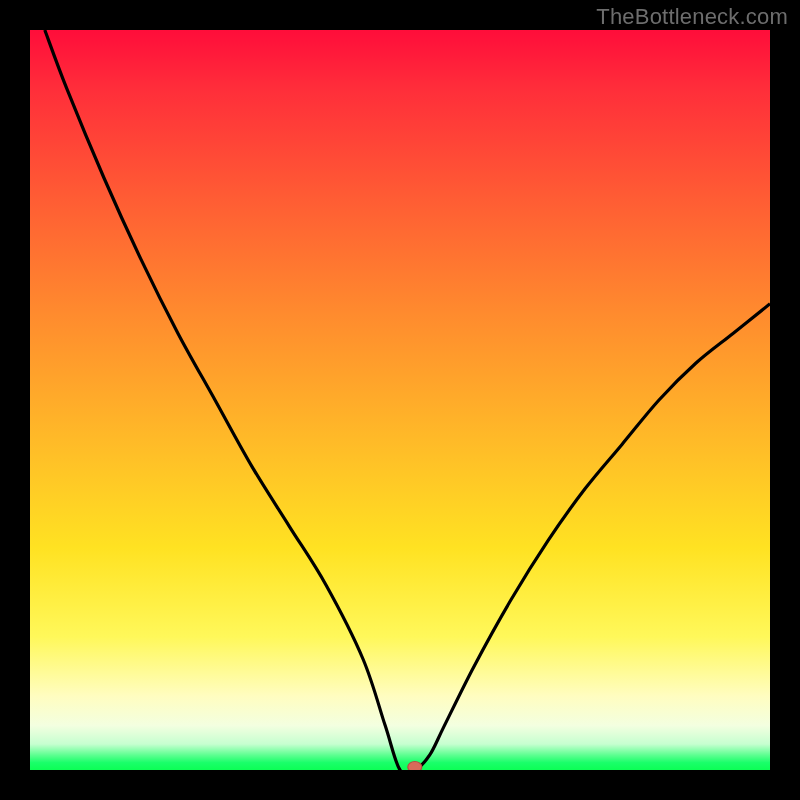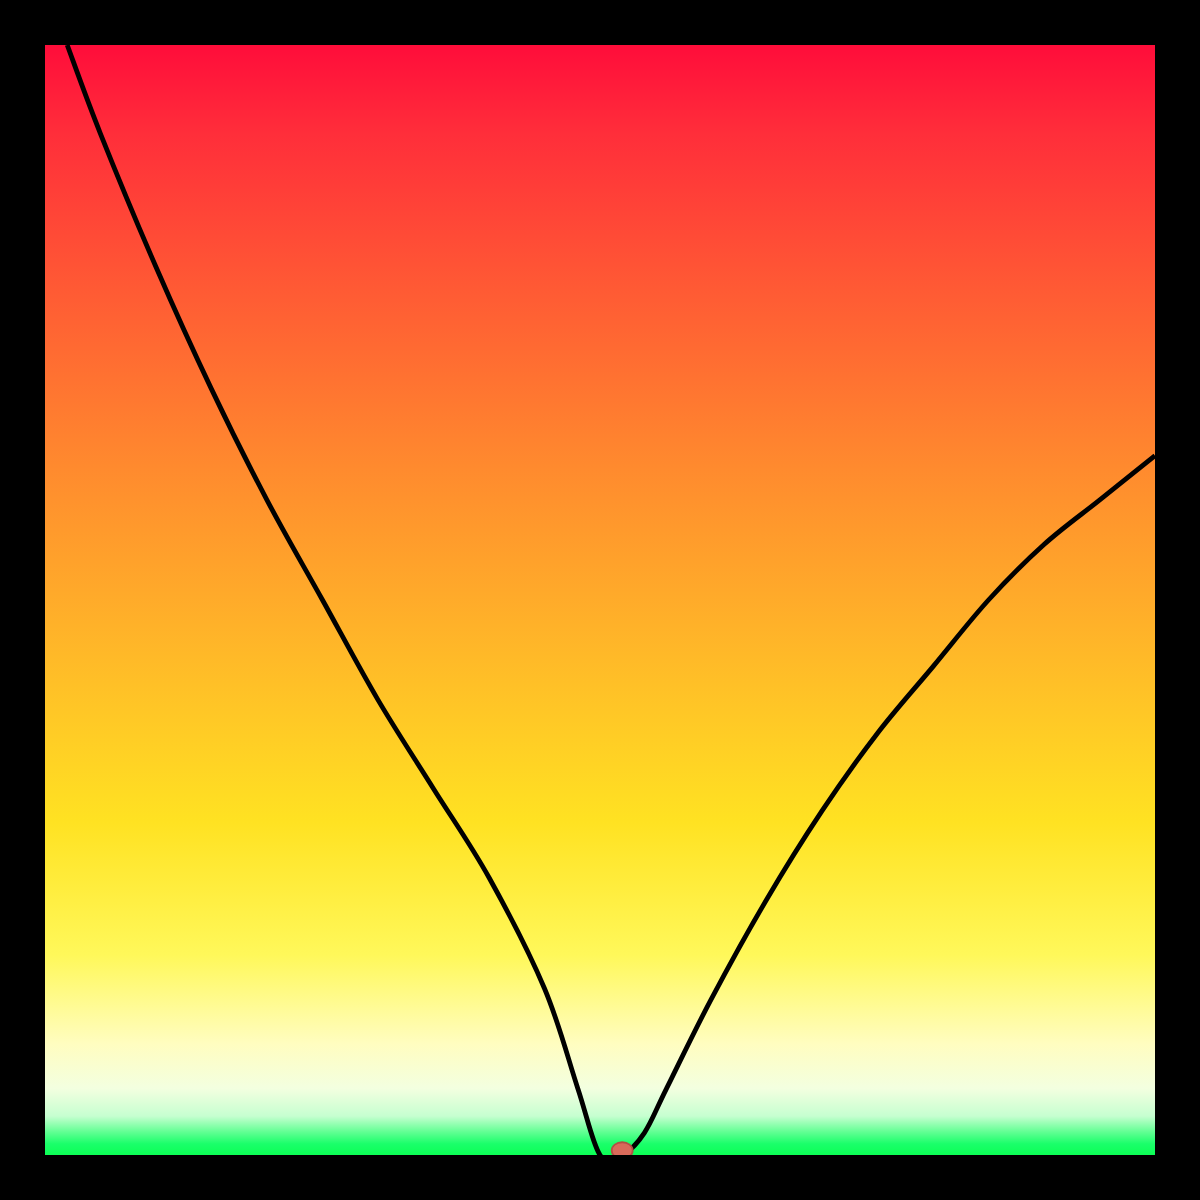--- a/index.html
+++ b/index.html
@@ -71,14 +71,15 @@
 
     <svg class="curve" viewBox="0 0 740 740" preserveAspectRatio="none">
 
       <path id="curve-path" d="M 14.8 0 C 18.5 9.866666666666655 27.133333333333333 34.53333333333326 37 59.19999999999993 C 46.86666666666667 83.8666666666666 61.666666666666664 119.63333333333331 74 148 C 86.33333333333333 176.36666666666667 98.66666666666667 203.50000000000003 111 229.40000000000003 C 123.33333333333333 255.30000000000004 135.66666666666666 279.9666666666667 148 303.40000000000003 C 160.33333333333334 326.83333333333337 172.66666666666666 347.8 185 370 C 197.33333333333334 392.2 209.66666666666666 415.6333333333334 222 436.6 C 234.33333333333334 457.56666666666666 246.66666666666666 476.0666666666666 259 495.79999999999995 C 271.3333333333333 515.5333333333333 283.6666666666667 532.8 296 555 C 308.3333333333333 577.2 323.1333333333333 605.5666666666666 333 629 C 342.8666666666667 652.4333333333334 349.0333333333333 677.1 355.2 695.6 C 361.3666666666667 714.1 365.06666666666666 732.6 370 740 C 374.93333333333334 747.4 379.8666666666667 742.4666666666667 384.8 740 C 389.73333333333335 737.5333333333333 394.6666666666667 732.6 399.6 725.2 C 404.53333333333336 717.8000000000001 407.00000000000006 710.4000000000001 414.40000000000003 695.6 C 421.8 680.8 432.9 657.3666666666667 444 636.4 C 455.1 615.4333333333333 468.6666666666667 590.7666666666667 481 569.8 C 493.3333333333333 548.8333333333333 505.6666666666667 529.1 518 510.6 C 530.3333333333334 492.1 542.6666666666666 474.83333333333337 555 458.8 C 567.3333333333334 442.76666666666665 579.6666666666666 429.2 592 414.4 C 604.3333333333334 399.59999999999997 616.6666666666666 383.56666666666666 629 370 C 641.3333333333334 356.43333333333334 653.6666666666666 344.0999999999999 666 332.99999999999994 C 678.3333333333334 321.9 690.6666666666666 313.2666666666667 703 303.40000000000003 C 715.3333333333334 293.53333333333336 733.8333333333334 278.73333333333335 740 273.8" fill="none" stroke="#000" stroke-width="3.2" stroke-linejoin="round"></path>
 
       <ellipse id="marker-dot" cx="384.8" cy="737" rx="7" ry="5.5" fill="#d96a5a" stroke="#b25044" stroke-width="1.2"></ellipse>
     </svg>
 
   </div>
 
+  <div class="watermark">TheBottleneck.com</div>
 
 </div>
 
 </body></html>

